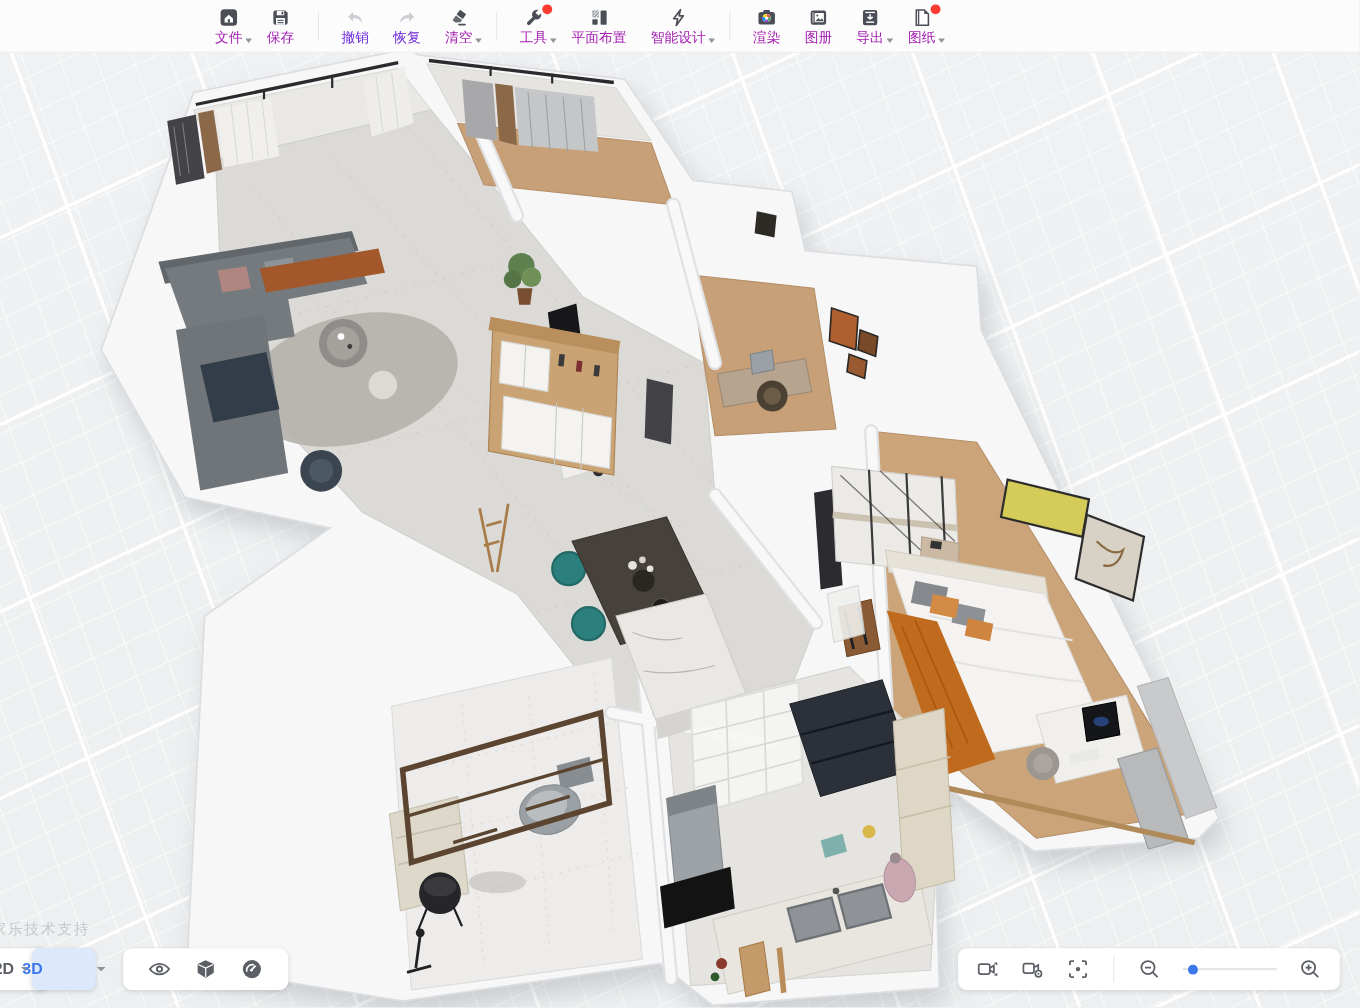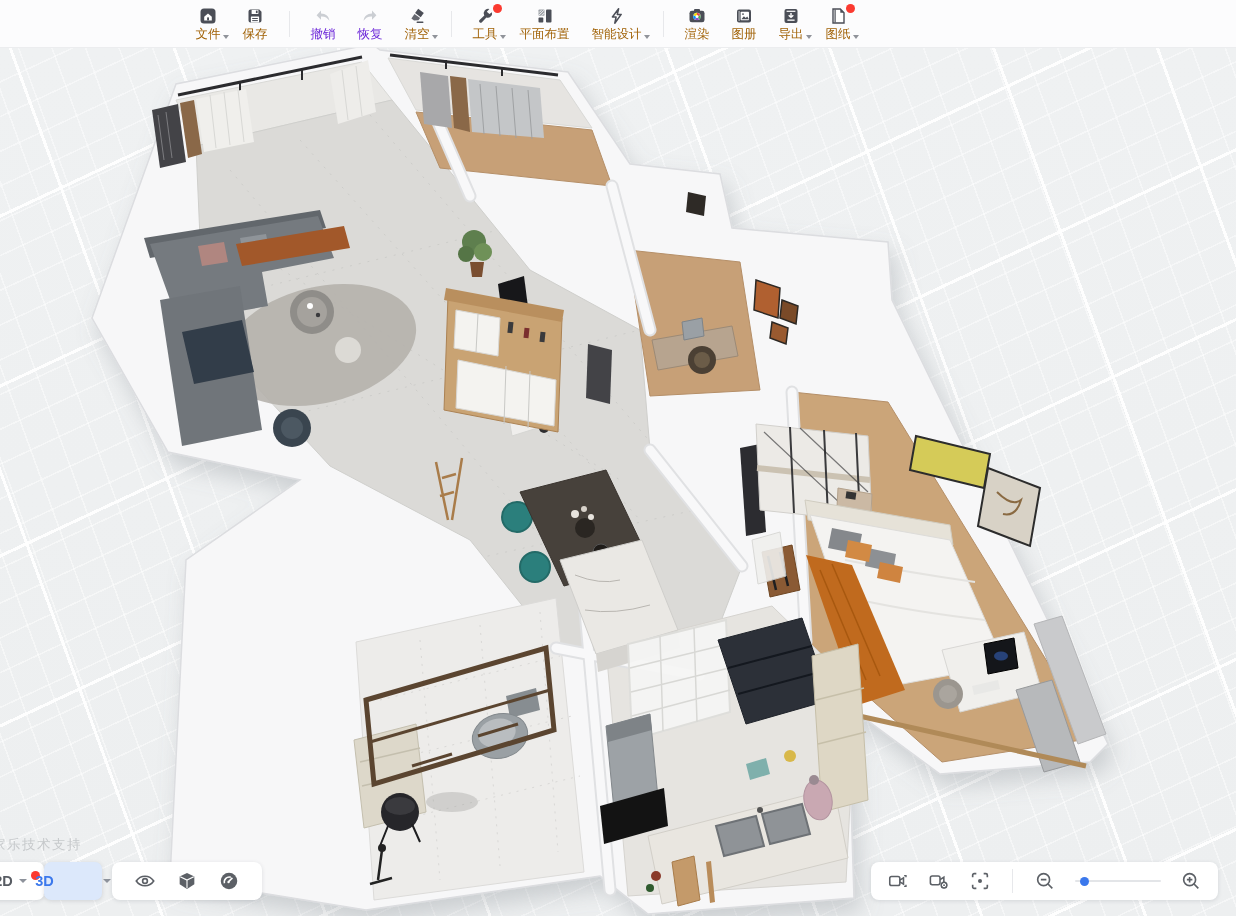--- a/index.html
+++ b/index.html
@@ -14,21 +14,21 @@
     position:absolute; top:0; left:0; right:0; height:48px;
     background:#fcfcfd; border-bottom:1px solid #ecedef; z-index:20;
     display:flex; justify-content:center;
   }
   .tb-inner { display:flex; align-items:center; height:100%; transform:translateX(-95px); }
   .tbtn {
     position:relative; display:flex; flex-direction:column; align-items:center;
     justify-content:center; padding:3px 11px 4px; cursor:pointer; user-select:none;
   }
   .tbtn .ticon { height:20px; width:20px; display:flex; align-items:center; justify-content:center; }
-  .tbtn .tlabel { font-size:12.5px; color:#a16207; margin-top:2px; line-height:13px; white-space:nowrap; }
+  .tbtn .tlabel { font-size:12.5px; color:#a21caf; margin-top:2px; line-height:13px; white-space:nowrap; }
   .tbtn.disabled .tlabel { color:#6d28d9; }
   .caret {
     position:absolute; right:3px; bottom:6px; width:0; height:0;
     border-left:3.5px solid transparent; border-right:3.5px solid transparent;
     border-top:4px solid #90939a;
   }
   .reddot {
     position:absolute; top:1px; right:7px; width:9px; height:9px;
     border-radius:50%; background:#fb3a30;
   }
@@ -56,21 +56,21 @@
     box-shadow:0 1px 4px rgba(40,50,60,.15); display:flex; align-items:center;
     justify-content:center; font-weight:bold; font-size:14.5px; color:#585c63; cursor:pointer;
   }
   .chip .c-caret {
     width:0; height:0; margin-left:6px;
     border-left:4px solid transparent; border-right:4px solid transparent;
     border-top:4.5px solid #8d929b;
   }
   .chip-2d { left:-20px; width:64px; padding-left:10px; }
   .chip-2d .reddot { position:static; margin:-12px 0 0 4px; flex:none; }
-  .chip-3d { left:44px; width:58px; background:#dce8fb; color:#3b78ec;gap:43px; }
+  .chip-3d { left:29px; width:58px; background:#dce8fb; color:#3b78ec;gap:43px; }
   .panel {
     position:absolute; bottom:16px; height:38px; border-radius:8px; background:#fff;
     box-shadow:0 1px 4px rgba(40,50,60,.13); display:flex; align-items:center;
   }
   .left-panel { left:112px; width:150px; justify-content:space-around; padding:0 12px; }
   .right-panel { right:18px; padding:0 16px; gap:19px; }
   .p-icon { width:22px; height:22px; display:flex; cursor:pointer; }
   .p-div { width:1px; height:24px; background:#e7e8eb; margin:0 2px; }
   .slider { position:relative; width:86px; height:2px; background:#e3e5e8; border-radius:2px; cursor:pointer; }
   .slider-dot {

